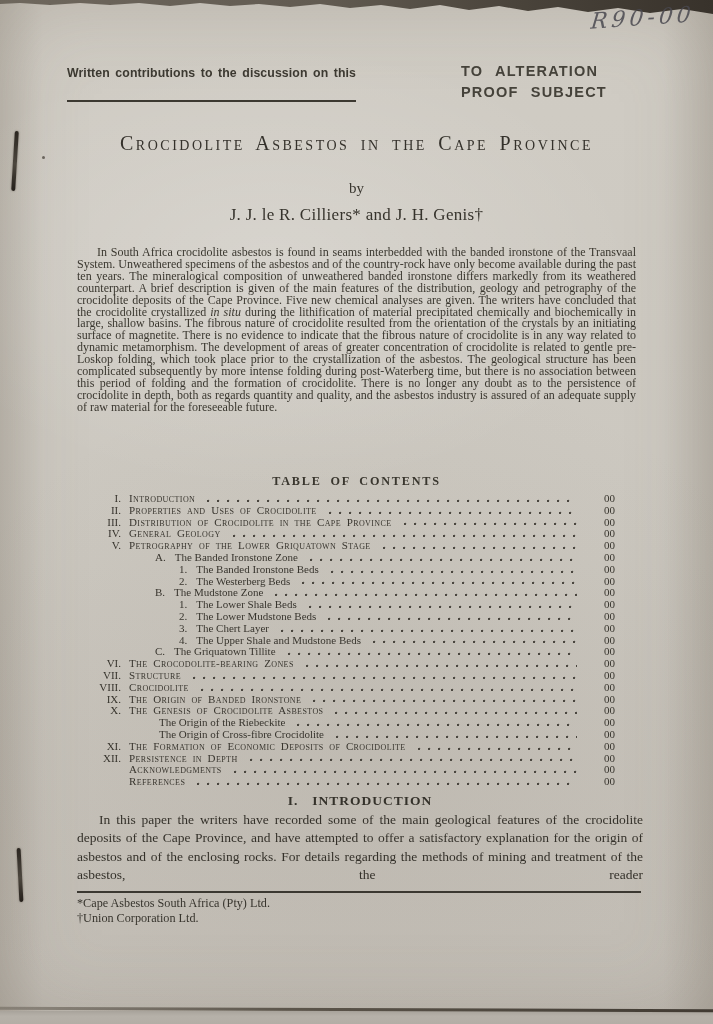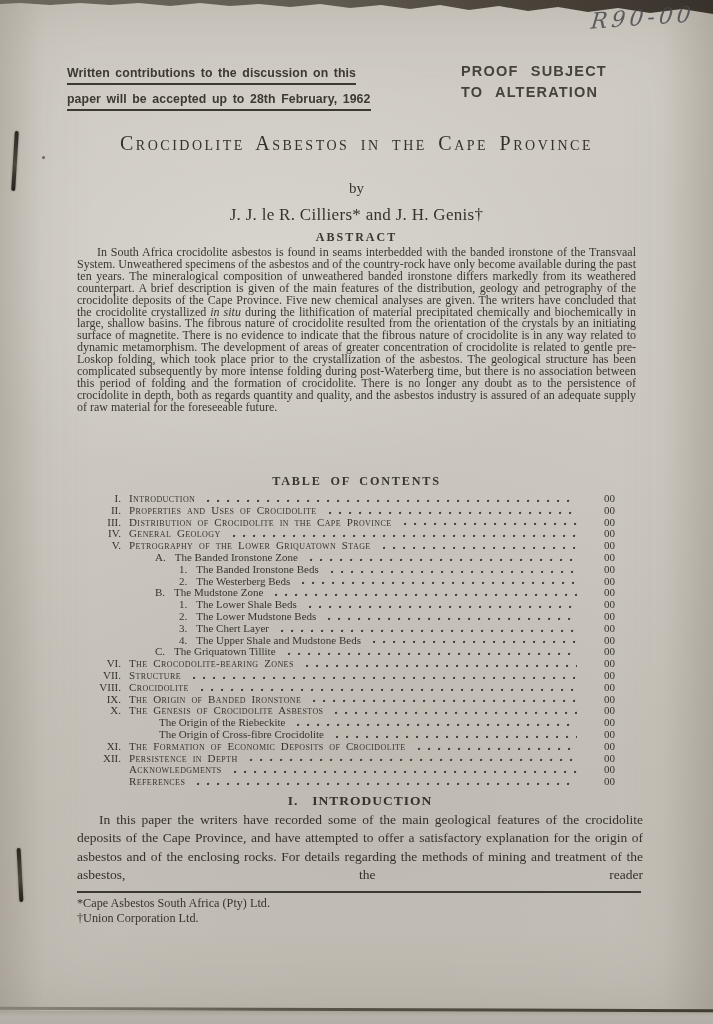--- a/index.html
+++ b/index.html
@@ -27,21 +27,21 @@
   .speck{position:absolute;left:42px;top:156px;width:3px;height:3px;border-radius:50%;background:#4a443c;opacity:.75;}
   .handwriting{
     position:absolute;top:5px;right:18px;
     font-family:"DejaVu Serif",serif;font-style:italic;font-size:22px;
     color:#4a4950;letter-spacing:4px;opacity:.85;
     transform:rotate(-4deg) skewX(-10deg);
   }
   .notice{position:absolute;left:67px;top:63px;width:310px;font-family:"Liberation Sans","DejaVu Sans",sans-serif;}
   .notice-line{
     display:inline-block;font-weight:bold;font-size:12.3px;line-height:13px;color:#3c3931;
-    border-bottom:2px solid #3c3931;padding-bottom:3px;margin-bottom:4px;word-spacing:2px;letter-spacing:0.1px;
+    border-bottom:2px solid #3c3931;padding-bottom:20px;margin-bottom:4px;word-spacing:2px;letter-spacing:0.1px;
   }
   .proof{
     position:absolute;left:461px;top:61px;
     font-family:"Liberation Sans","DejaVu Sans",sans-serif;font-weight:bold;font-size:14.5px;line-height:21px;
     letter-spacing:1.2px;word-spacing:7px;color:#45423a;
   }
   .proof span{display:block;}
   .title{
     position:absolute;left:0;right:0;top:132px;margin:0;text-align:center;
     font-variant:small-caps;font-weight:500;font-size:20px;letter-spacing:2.5px;word-spacing:4px;color:#34312b;
@@ -86,32 +86,31 @@
   <div class="shade"></div>
   <div class="torn-edge"></div>
   <div class="bottom-strip"></div>
   <div class="bottom-line"></div>
   <div class="staple staple-top"></div>
   <div class="staple staple-bottom"></div>
   <div class="speck"></div>
 
   <div class="handwriting">R90-00</div>
 
-  <div class="notice"><span class="notice-line">Written contributions to the discussion on this</span><br><span class="notice-line">paper will be accepted up to 28th February, 1962</span></div>
+  <div class="notice"><span class="notice-line">Written contributions to the discussion on this</span><br></div>
 
   <div class="proof">
+      <span>TO ALTERATION</span>
       <span>PROOF SUBJECT</span>
-      <span>TO ALTERATION</span>
     </div>
 
   <h1 class="title">Crocidolite Asbestos in the Cape Province</h1>
   <div class="byline">by</div>
   <div class="authors">J. J. le R. Cilliers* and J. H. Genis†</div>
 
-  <div class="h-abstract">ABSTRACT</div>
   <p class="abstract"><span>In South Africa crocidolite asbestos is found in seams interbedded with the banded ironstone of the Transvaal System. Unweathered specimens of the asbestos and of the country-rock have only become available during the past ten years. The mineralogical composition of unweathered banded ironstone differs markedly from its weathered counterpart. A brief description is given of the main features of the distribution, geology and petrography of the crocidolite deposits of the Cape Province. Five new chemical analyses are given. The writers have concluded that the crocidolite crystallized </span><em>in situ</em><span> during the lithification of material precipitated chemically and biochemically in large, shallow basins. The fibrous nature of crocidolite resulted from the orientation of the crystals by an initiating surface of magnetite. There is no evidence to indicate that the fibrous nature of crocidolite is in any way related to dynamic metamorphism. The development of areas of greater concentration of crocidolite is related to gentle pre-Loskop folding, which took place prior to the crystallization of the asbestos. The geological structure has been complicated subsequently by more intense folding during post-Waterberg time, but there is no association between this period of folding and the formation of crocidolite. There is no longer any doubt as to the persistence of crocidolite in depth, both as regards quantity and quality, and the asbestos industry is assured of an adequate supply of raw material for the foreseeable future.</span></p>
 
   <div class="h-toc">TABLE OF CONTENTS</div>
   <div class="toc" id="toc-list">
       <div class="toc-row lvl0">
         <span class="toc-num">I.</span>
         <span class="toc-cell"><span class="toc-label sc">Introduction</span></span>
         <span class="leader"></span>
         <span class="toc-page">00</span>
       </div>

